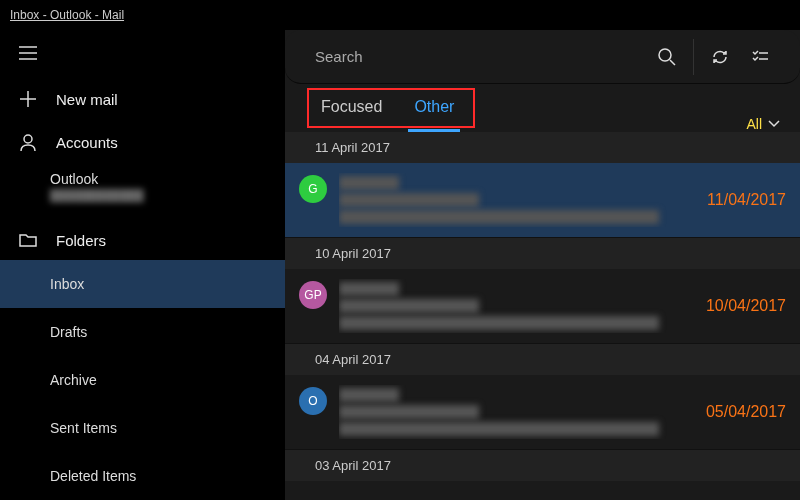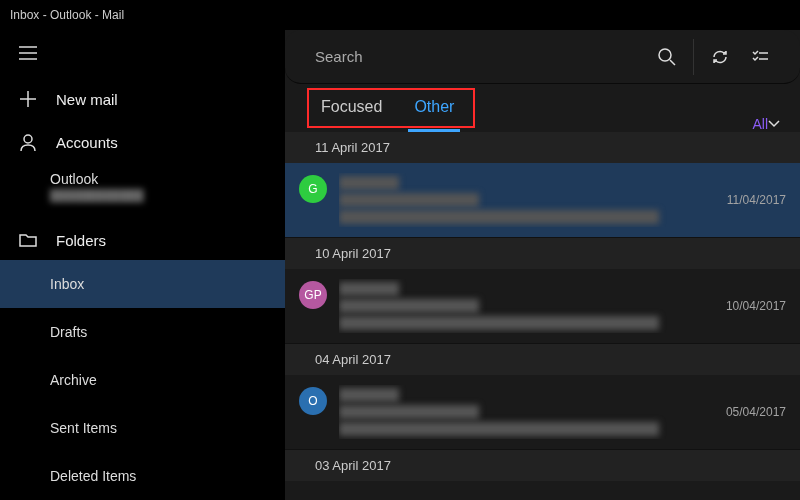--- a/index.html
+++ b/index.html
@@ -1,47 +1,47 @@
 <!DOCTYPE html>
 <html><head>
 <meta charset="utf-8">
 <style>
 * { margin: 0; padding: 0; box-sizing: border-box; font-family: "Segoe UI", Arial, sans-serif; }
 body { background: #000; color: #fff; width: 800px; height: 500px; overflow: hidden; }
-.titlebar { height: 30px; background: #000; display: flex; align-items: center; padding: 8px 10px; font-size: 12px; color: #ccc; }
+.titlebar { height: 30px; background: #000; display: flex; align-items: center; padding: 8px 10px; font-size: 12px; color: #ccc; text-decoration: underline; }
 .app { display: flex; height: 470px; }
 .sidebar { width: 285px; background: #000; display: flex; flex-direction: column; }
 .sb-row { display: flex; align-items: center; height: 44px; padding: 0 18px; font-size: 15px; color: #eee; cursor: pointer; gap: 18px; }
 .sb-row.big { height: 50px; }
 .sb-row .icon { width: 20px; display: flex; justify-content: center; align-items: center; }
 .sb-sub { padding-left: 50px; font-size: 14px; color: #ddd; height: 52px; display: flex; align-items: center; cursor: pointer; position: relative; }
 .sb-sub .subline { font-size: 11px; color: #666; filter: blur(3px); margin-top: 2px; }
 .sb-sub.selected { background: #1f3a5a; }
 .sb-sub.account { flex-direction: column; align-items: flex-start; justify-content: center; height: 50px; }
 .main { flex: 1; background: #1a1a1a; display: flex; flex-direction: column; overflow: hidden; }
 .searchbar { display: flex; align-items: center; height: 54px; background: #1a1a1a; padding: 0 20px 0 30px; color: #aaa; font-size: 15px; border-bottom: 1px solid #0a0a0a; border-radius: 16px; }
 .searchbar .spacer { flex: 1; }
 .searchbar .icon { width: 40px; height: 40px; display: flex; align-items: center; justify-content: center; cursor: pointer; }
 .vdiv { width: 1px; height: 36px; background: #333; margin: 0 6px; }
 .tabsrow { display: flex; align-items: flex-end; height: 48px; padding: 0 20px 0 30px; background: #1a1a1a; position: relative; }
 .tab { font-size: 16px; padding: 0 6px; margin-right: 20px; color: #ccc; cursor: pointer; height: 48px; display: flex; align-items: center; border-bottom: 3px solid transparent; }
 .tab.active { color: #3ea6ff; border-bottom-color: #3ea6ff; font-weight: 500; }
 .highlight-box { position: absolute; left: 22px; top: 4px; width: 168px; height: 40px; border: 2px solid #ff2a2a; pointer-events: none; }
 .tabsrow .spacer { flex: 1; }
-.filter { display: flex; align-items: center; font-size: 14px; color: #8b5cf6; cursor: pointer; }
+.filter { display: flex; align-items: center; gap: 6px; font-size: 14px; color: #fde047; cursor: pointer; }
 .dategroup { background: #222; color: #ccc; font-size: 13px; padding: 8px 30px; }
 .msg { display: flex; align-items: flex-start; padding: 10px 14px 10px 14px; gap: 12px; border-bottom: 1px solid #111; background: #1a1a1a; position: relative; }
 .msg.selected { background: #1f3a5a; }
 .avatar { width: 28px; height: 28px; border-radius: 50%; display: flex; align-items: center; justify-content: center; font-size: 12px; color: #fff; flex-shrink: 0; margin-top: 2px; }
 .msg-body { flex: 1; overflow: hidden; }
 .msg-line { height: 14px; background: #555; margin: 3px 0; filter: blur(3px); }
 .msg-line.l1 { width: 60px; }
 .msg-line.l2 { width: 140px; }
 .msg-line.l3 { width: 320px; }
-.msg-date { font-size: 12px; color: #a3a3a3; white-space: nowrap; align-self: center; }
+.msg-date { font-size: 16px; color: #f97316; white-space: nowrap; align-self: center; }
 svg { stroke: #ddd; fill: none; stroke-width: 1.5; }
 </style>
 </head>
 <body>
 
 <div class="titlebar">
   <span>Inbox - Outlook - Mail</span>
 </div>
 
 <div class="app">

